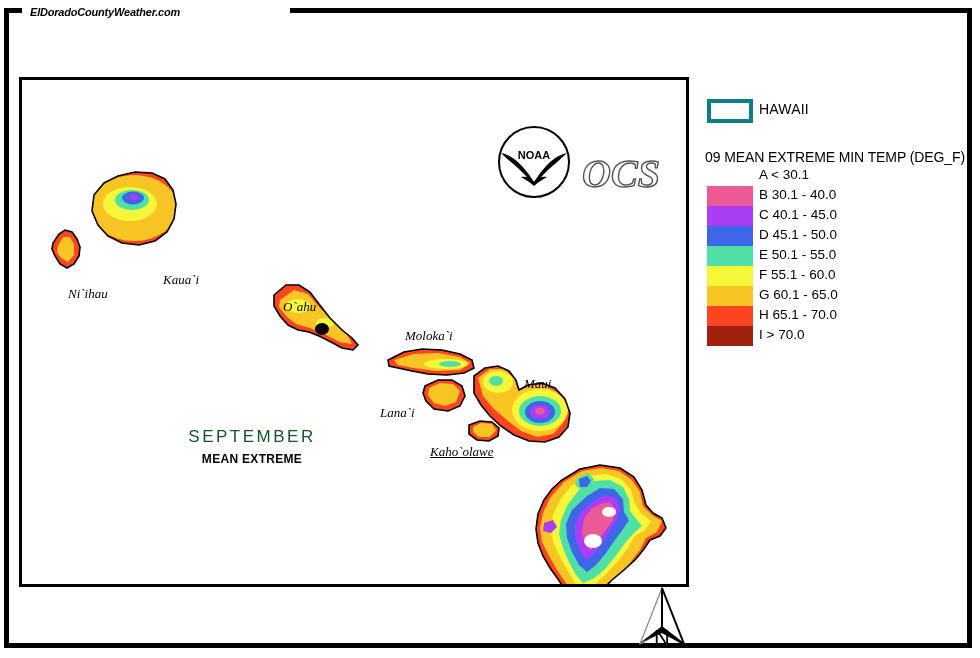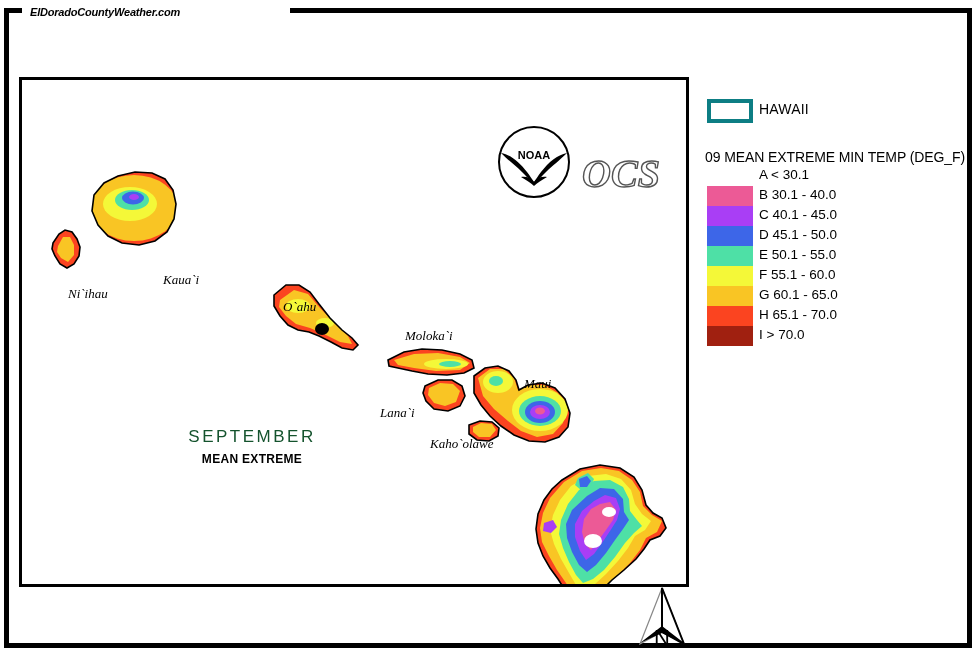--- a/index.html
+++ b/index.html
@@ -324,21 +324,21 @@
       <use href="#p-hawaii" fill="none" stroke="#000" stroke-width="1.6"></use>
     </g>
   </svg>
 
   <div class="isl-label" style="left:46px;  top:206px;">Ni`ihau</div>
   <div class="isl-label" style="left:141px; top:192px;">Kaua`i</div>
   <div class="isl-label" style="left:261px; top:192px;margin-top:27px;">O`ahu</div>
   <div class="isl-label" style="left:383px; top:248px;">Moloka`i</div>
   <div class="isl-label" style="left:358px; top:325px;">Lana`i</div>
   <div class="isl-label" style="left:502px; top:296px;">Maui</div>
-  <div class="isl-label" style="left:408px; top:356px;">Kaho`olawe</div>
+  <div class="isl-label" style="left:408px; top:364px;text-decoration:underline;">Kaho`olawe</div>
   <div class="isl-label" style="left:458px; top:502px;">Hawai`i</div>
 
   <div id="map-title-block">
     <div id="map-title-month">SEPTEMBER</div>
     <div class="map-title-main">MEAN EXTREME</div>
   </div>
 
   <svg id="noaa-logo" viewBox="0 0 74 74">
     <circle cx="37" cy="37" r="35" fill="#ffffff" stroke="#000" stroke-width="2"></circle>
     <path d="M4,28 C14,30 22,37 30,47 C33,51 35,54 37,57 C39,54 41,51 44,47 C52,37 60,30 70,28 C62,36 56,40 49,47 C45,51 41,55 37,60 C33,55 29,51 25,47 C18,40 12,36 4,28 Z" fill="#000"></path>

